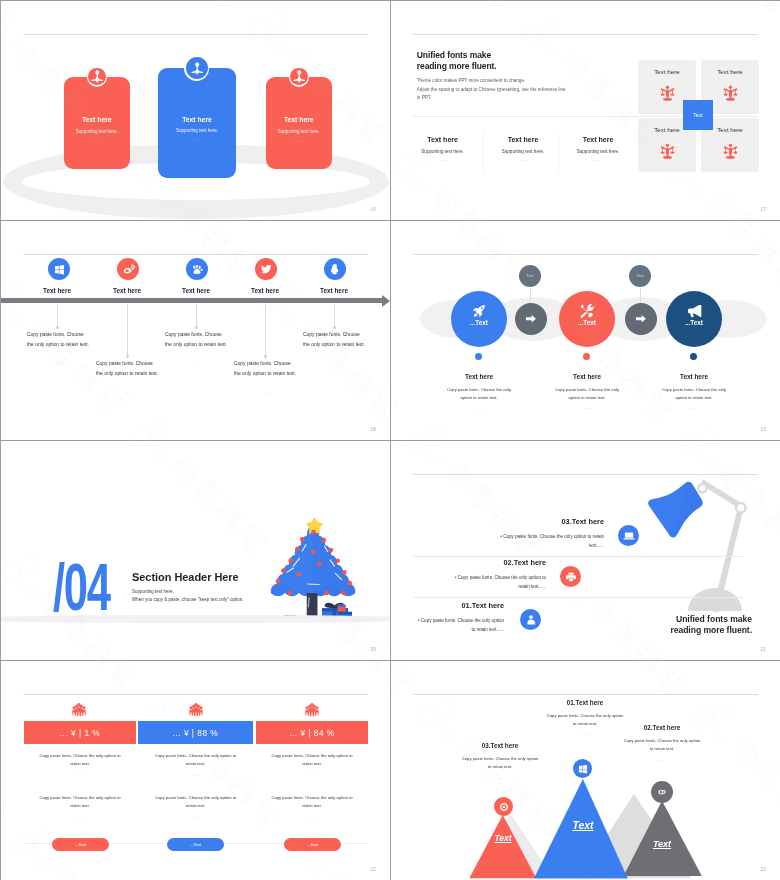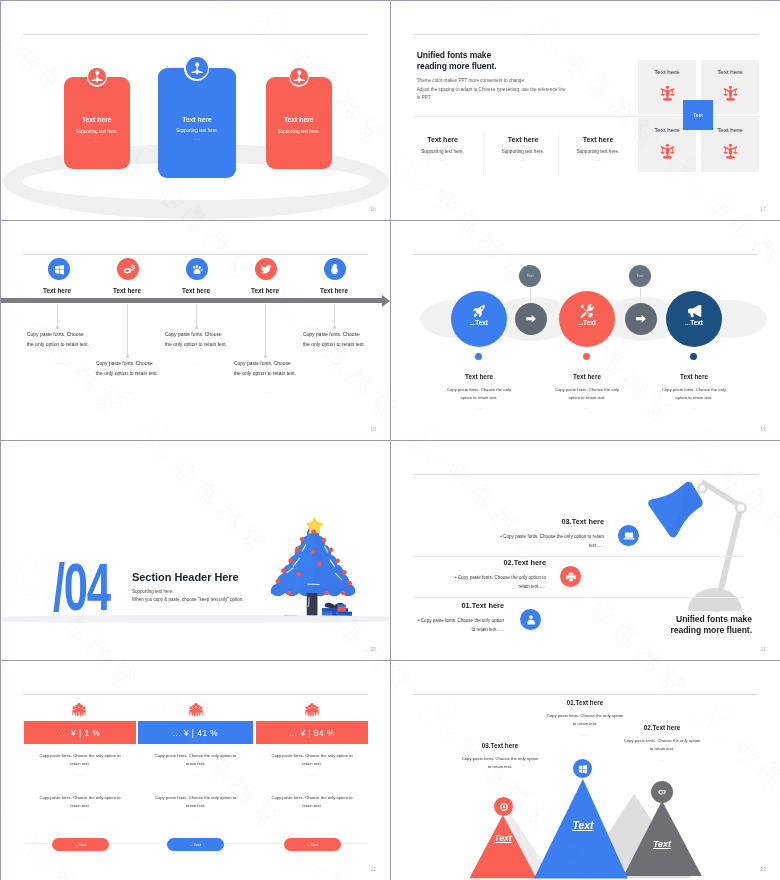--- a/index.html
+++ b/index.html
@@ -628,21 +628,21 @@
         <use href="#ic-people" fill="#fa6054"></use>
       </svg>
     <svg viewBox="0 0 24 24" width="14" height="14" style="position:absolute;left:304px;top:41.5px;">
         <use href="#ic-people" fill="#fa6054"></use>
       </svg>
 
     <div class="s7-bar" style="left:23px;top:60px;width:112px;background:#fa6054;">
       <span>... ¥ | 1 %</span>
       </div>
     <div class="s7-bar" style="left:137px;top:60px;width:115px;background:#3b7ef0;">
-      <span>... ¥ | 41 %</span>
+      <span>... ¥ | 88 %</span>
       </div>
     <div class="s7-bar" style="left:255px;top:60px;width:112px;background:#fa6054;">
       <span>... ¥ | 84 %</span>
       </div>
 
     <div class="s7-bd" style="left:23px;top:91px;width:112px;">
       <div style="white-space:pre-line;">Copy paste fonts. Choose the only option to
 retain text.</div>
       <div class="d">... ...</div>
       </div>

